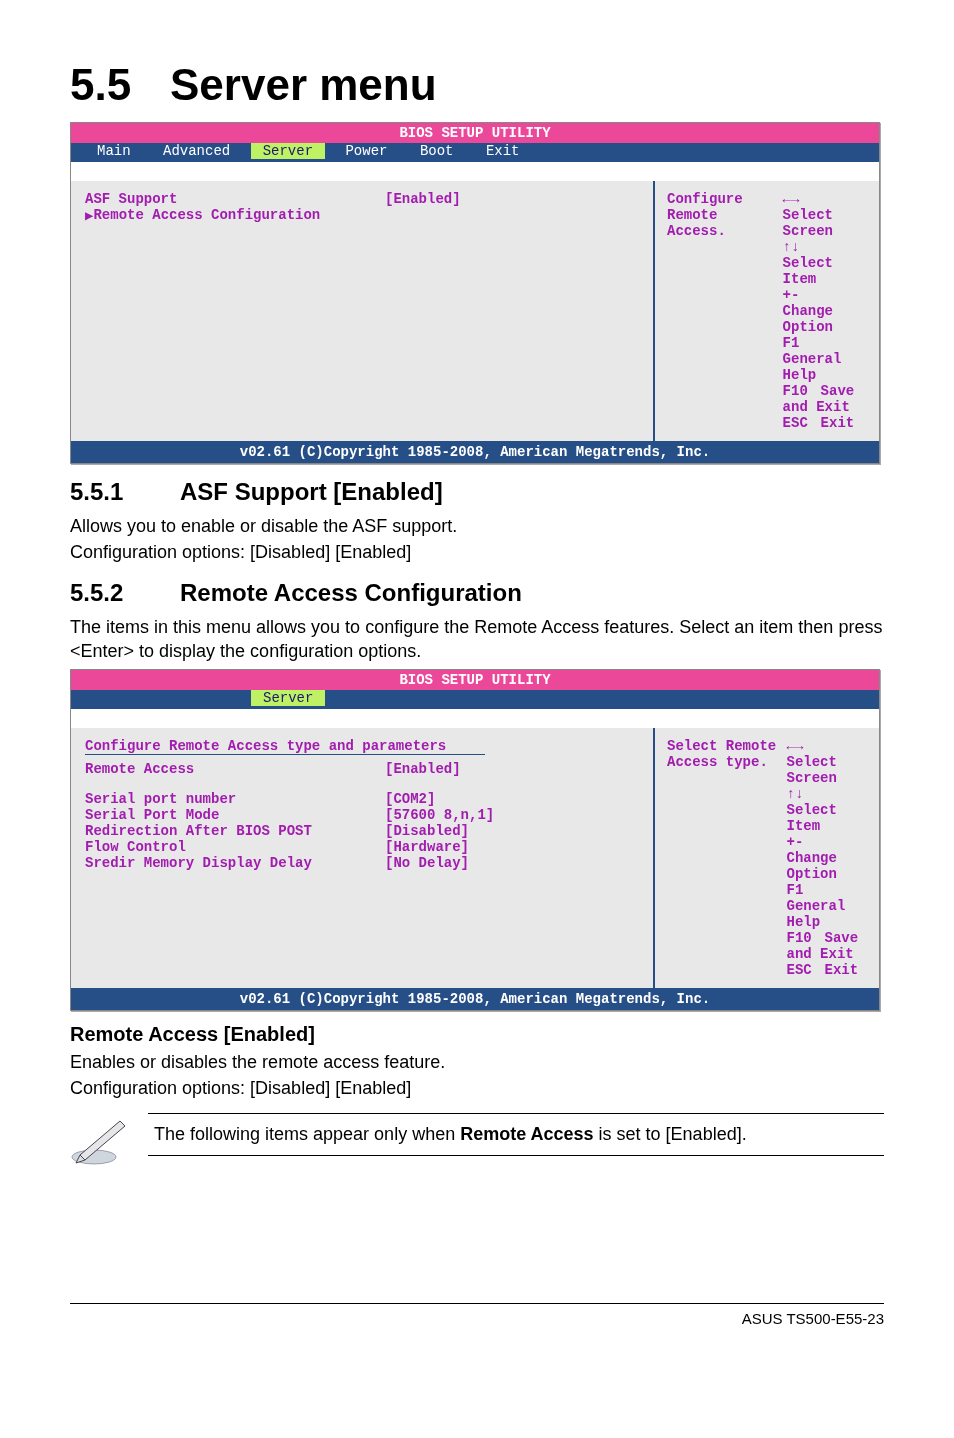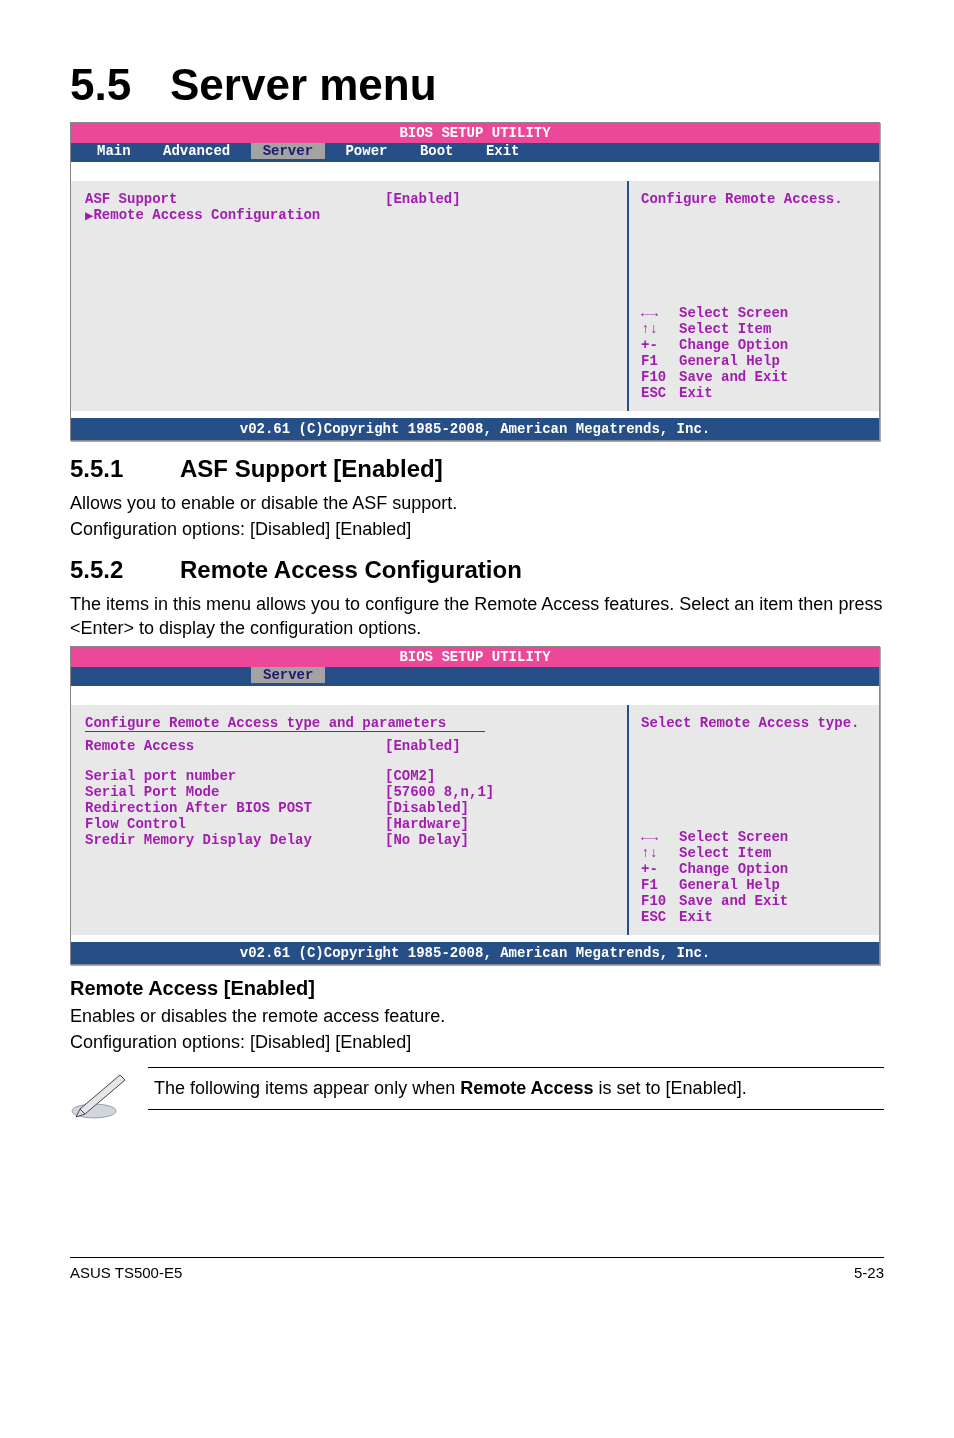--- a/index.html
+++ b/index.html
@@ -6,36 +6,36 @@
     body { font-family: Arial, Helvetica, sans-serif; background:#fff; color:#000; width:954px; padding:60px 70px 0 70px; }
     h1 { font-size:44px; font-weight:bold; margin-bottom:12px; }
     h1 .num { display:inline-block; width:100px; }
     h2 { font-size:24px; font-weight:bold; margin:14px 0 8px 0; }
     h2 .num { display:inline-block; width:110px; }
     h3 { font-size:20px; font-weight:bold; margin:12px 0 4px 0; }
     p { font-size:18px; line-height:1.35; margin:2px 0; }
     .bios { font-family: "Courier New", monospace; font-size:14px; border:1px solid #888; margin:6px 0 12px 0; width:810px; box-shadow:1px 1px 0 #aaa; }
     .bios-header { background:#ec4899; color:#fff; text-align:center; padding:2px 0; font-weight:bold; }
     .bios-tabs { background:#274f87; color:#fff; padding:0 14px 3px 14px; }
-    .bios-tabs span { display:inline-block; padding:0 12px;font-weight:bold; }
-    .bios-tabs .active { background:#a3a3a3; color:#1a1a70; }
+    .bios-tabs span { display:inline-block; padding:0 12px; }
+    .bios-tabs .active { background:#bef264; color:#1a1a70; }
     .bios-body { display:flex; background:#e8e8e8; color:#a21caf; font-weight:bold; min-height:230px;margin-top:19px; }
     .bios-left { flex:1; padding:10px 14px; border-right:2px solid #274f87; }
-    .bios-right { width:250px; padding:10px 12px; display:flex; flex-direction:column; justify-content:space-between; }
+    .bios-right { width:224px; padding:10px 12px; display:flex; flex-direction:row; justify-content:space-between; }
     .bios-row { display:flex; }
     .bios-label { width:300px; white-space:pre; }
     .bios-val { }
-    .bios-footer { background:#274f87; color:#fff; text-align:center; padding:3px 0; font-weight:bold;margin-top:7px; }
+    .bios-footer { background:#274f87; color:#fff; text-align:center; padding:3px 0; font-weight:bold; }
     .section-rule { border:0; border-top:1px solid #274f87; margin-bottom:6px; }
     .help-key { display:inline-block; width:38px; }
     .note-box { margin:12px 0; }
     .note-inner { border-top:1px solid #000; border-bottom:1px solid #000; padding:10px 6px; margin-left:78px; font-size:18px; }
     .note-icon { position:relative; float:left; width:70px; height:50px; }
     .note-icon svg { width:60px; height:54px; }
-    .footer { position:relative; margin-top:140px; border-top:1px solid #000; padding-top:6px; display:flex; justify-content:space-between; font-size:15px; }
+    .footer { position:relative; margin-top:140px; border-top:1px solid #000; padding-top:6px; display:flex; justify-content:flex-end; font-size:15px; }
     .subitem { white-space:pre; }
     .submenu::before { content:"\25B6  "; }
   </style>
 </head>
 <body>
 
 <h1>
   <span class="num">5.5</span><span>Server menu</span>
 </h1>
 

